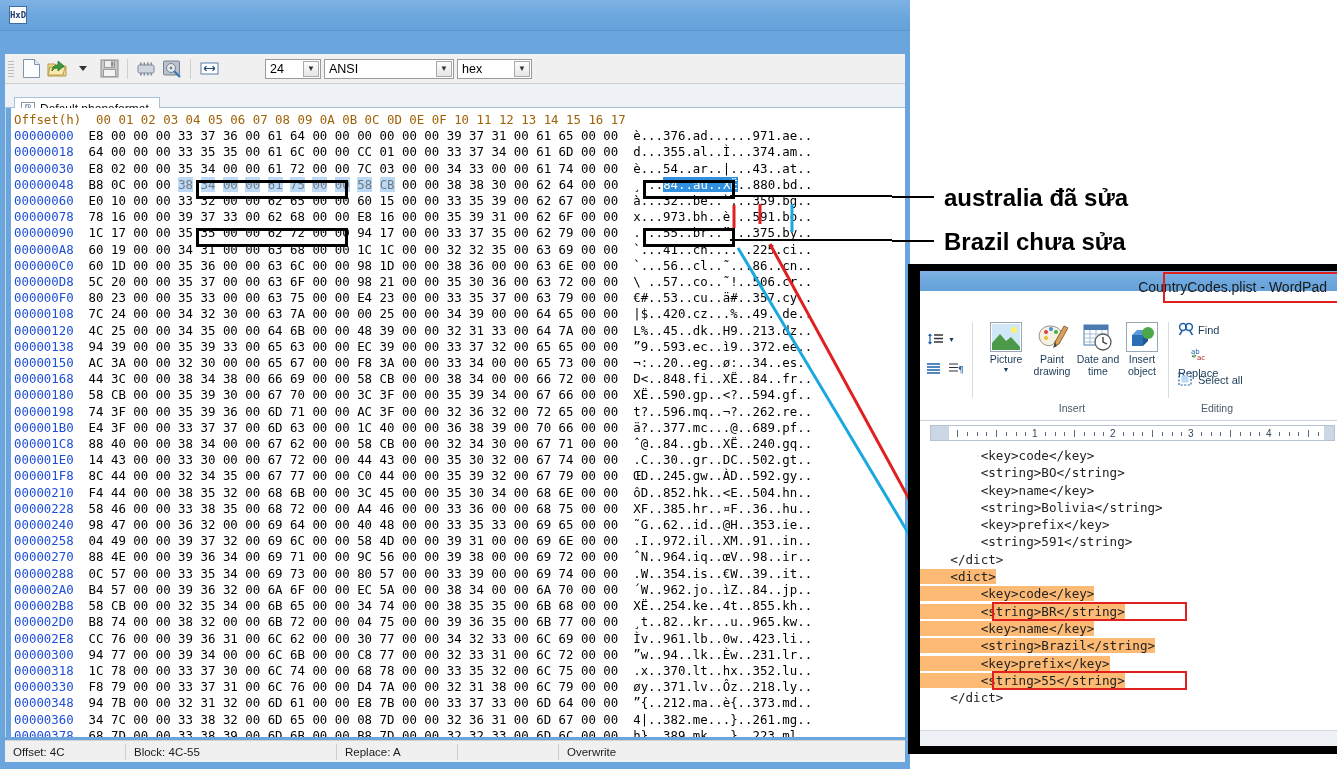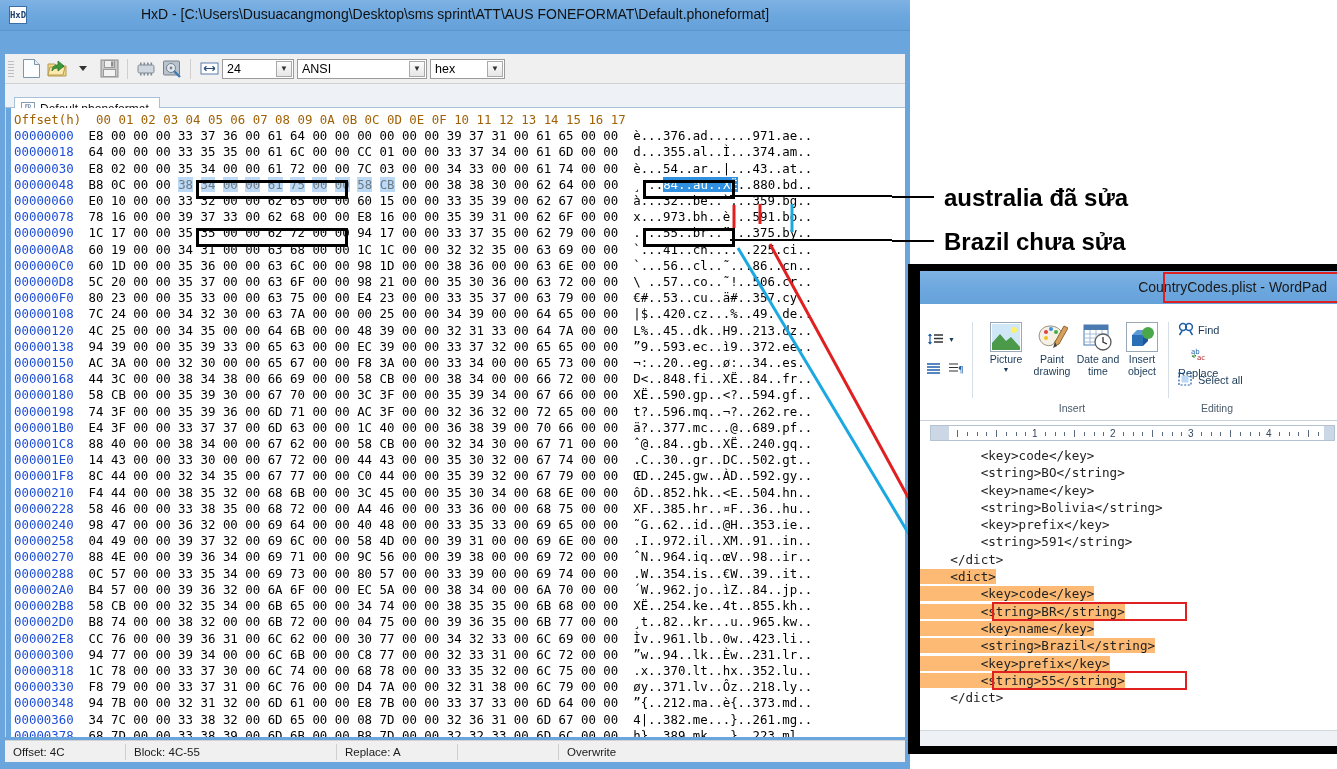--- a/index.html
+++ b/index.html
@@ -123,21 +123,21 @@
   }
   .anno-line { position: absolute; background: #000; height: 2px; }
 
   
   #wordpad {
     position: absolute; left: 908px; top: 264px; width: 429px; height: 490px;
     background: #000000;
   }
   .wp-inner { position:absolute; left: 12px; top: 7px; right: 0px; bottom: 8px; background:#fff; }
   .wp-title {
-    position: absolute; left: 0; top: 0; right: 0; height: 33px;
+    position: absolute; left: 0; top: 0; right: 0; height: 20px;
     background: linear-gradient(to bottom,#7fb2e4 0%, #6ba6dd 60%, #66a2da 100%);
   }
   .wp-title-text {
     position:absolute; right: 10px; top: 8px; font-size: 14px; color:#1a1a1a; white-space:nowrap;
   }
   .wp-titlebox {
     position:absolute; left: 243px; top: 1px; width: 183px; height: 31px;
     border: 2px solid #e02020;
   }
   .wp-ribbon {
@@ -183,21 +183,20 @@
 </style>
 </head>
 <body>
 
 <div id="root">
 
   <div id="hxd">
 
     <div class="titlebar">
       <div class="app-icon">HxD</div>
-      <div class="title-text">HxD - [C:\Users\Dusuacangmong\Desktop\sms sprint\ATT\AUS FONEFORMAT\Default.phoneformat]</div>
     </div>
 
 
     <div class="toolbar">
       <div class="grip"></div>
       <div class="tb-btn">
         <svg width="19" height="21" viewBox="0 0 19 21">
           <path d="M1.5 1.5h11l5 5v13h-16z" fill="#fcfdff" stroke="#7d95ad"></path>
           <path d="M12.5 1.5v5h5" fill="#e3ebf3" stroke="#7d95ad"></path>
         </svg>
@@ -246,21 +245,21 @@
           <path d="M12 12l6 6" stroke="#3f7ab5" stroke-width="2.4" fill="none"></path>
         </svg>
       </div>
       <div class="sep"></div>
       <div class="tb-btn">
         <svg width="19" height="17" viewBox="0 0 19 17">
           <rect x="1" y="3" width="17" height="11" fill="#fff" stroke="#5a7fae"></rect>
           <path d="M4 8.5h11M4 8.5l2.5-2.2M4 8.5l2.5 2.2M15 8.5l-2.5-2.2M15 8.5l-2.5 2.2" stroke="#2a4d7a" stroke-width="1.2" fill="none"></path>
         </svg>
       </div>
-      <div class="tb-field" style="width:72px;">
+      <div class="tb-field" style="width:56px;margin-left:43px;">
         <span>24</span>
         <span class="caret-box">▼</span>
       </div>
       <div class="tb-field" style="width:130px;">
         <span>ANSI</span>
         <span class="caret-box">▼</span>
       </div>
       <div class="tb-field" style="width:75px;">
         <span>hex</span>
         <span class="caret-box">▼</span>

